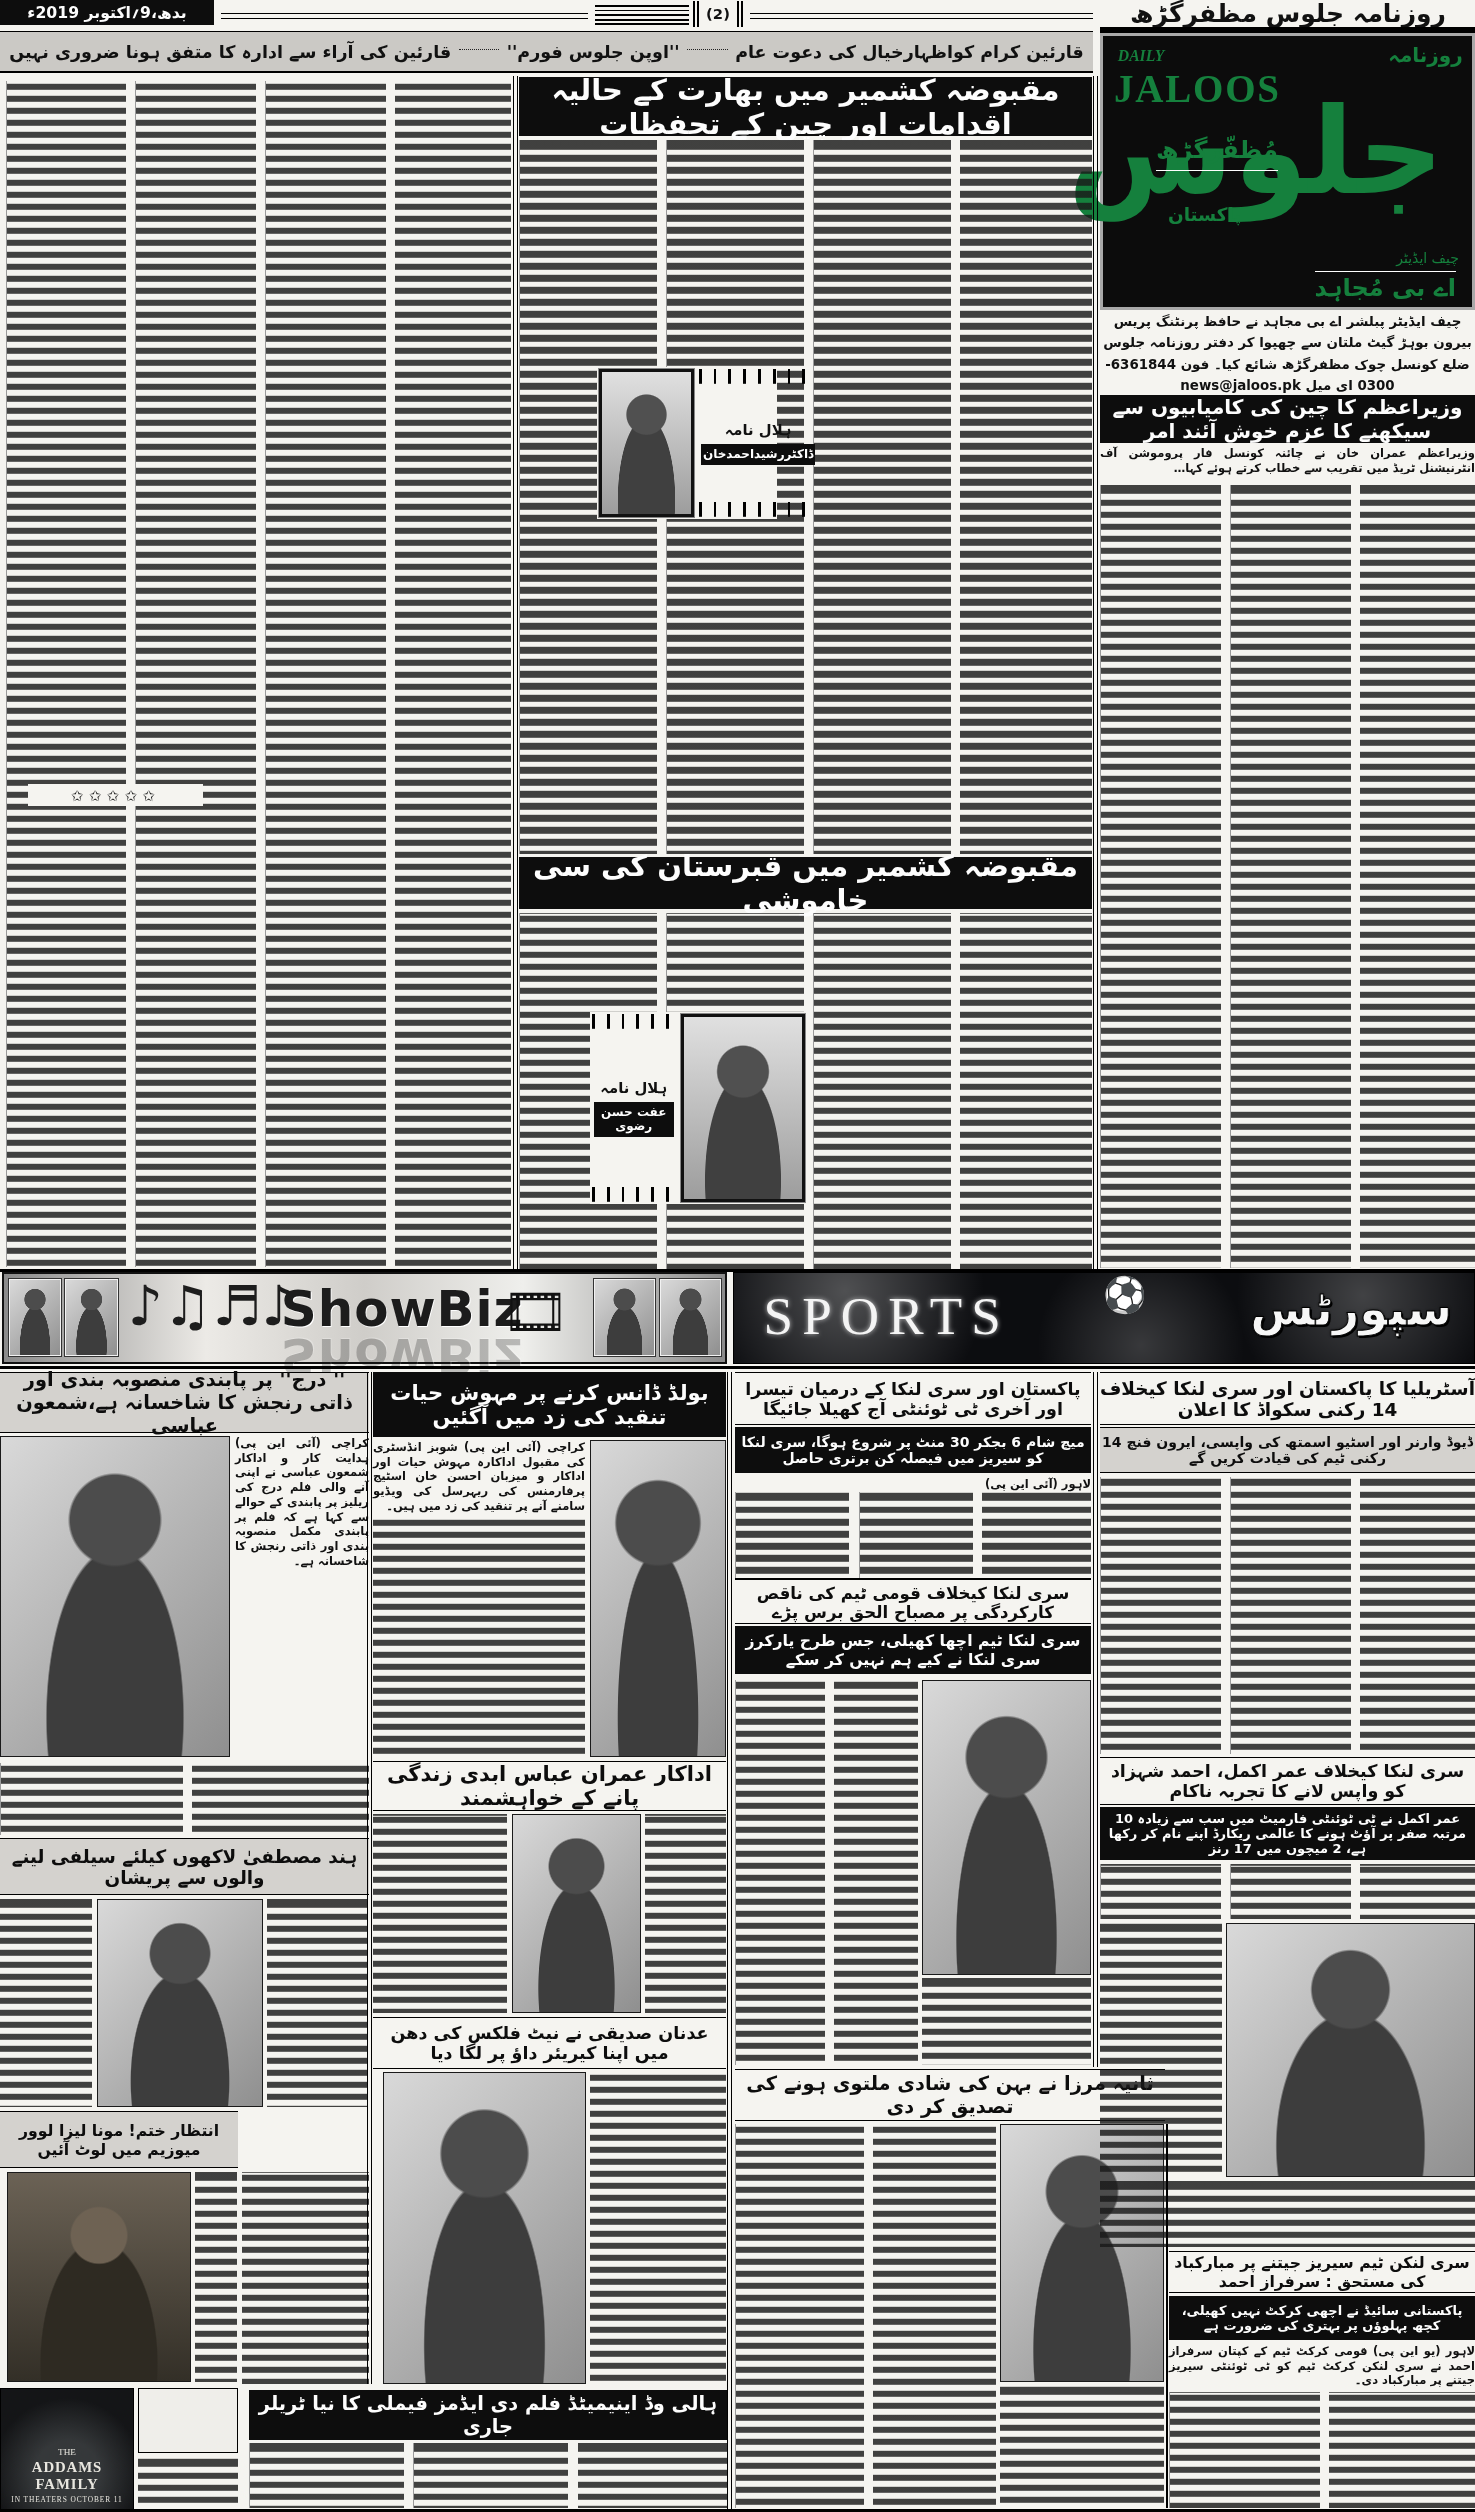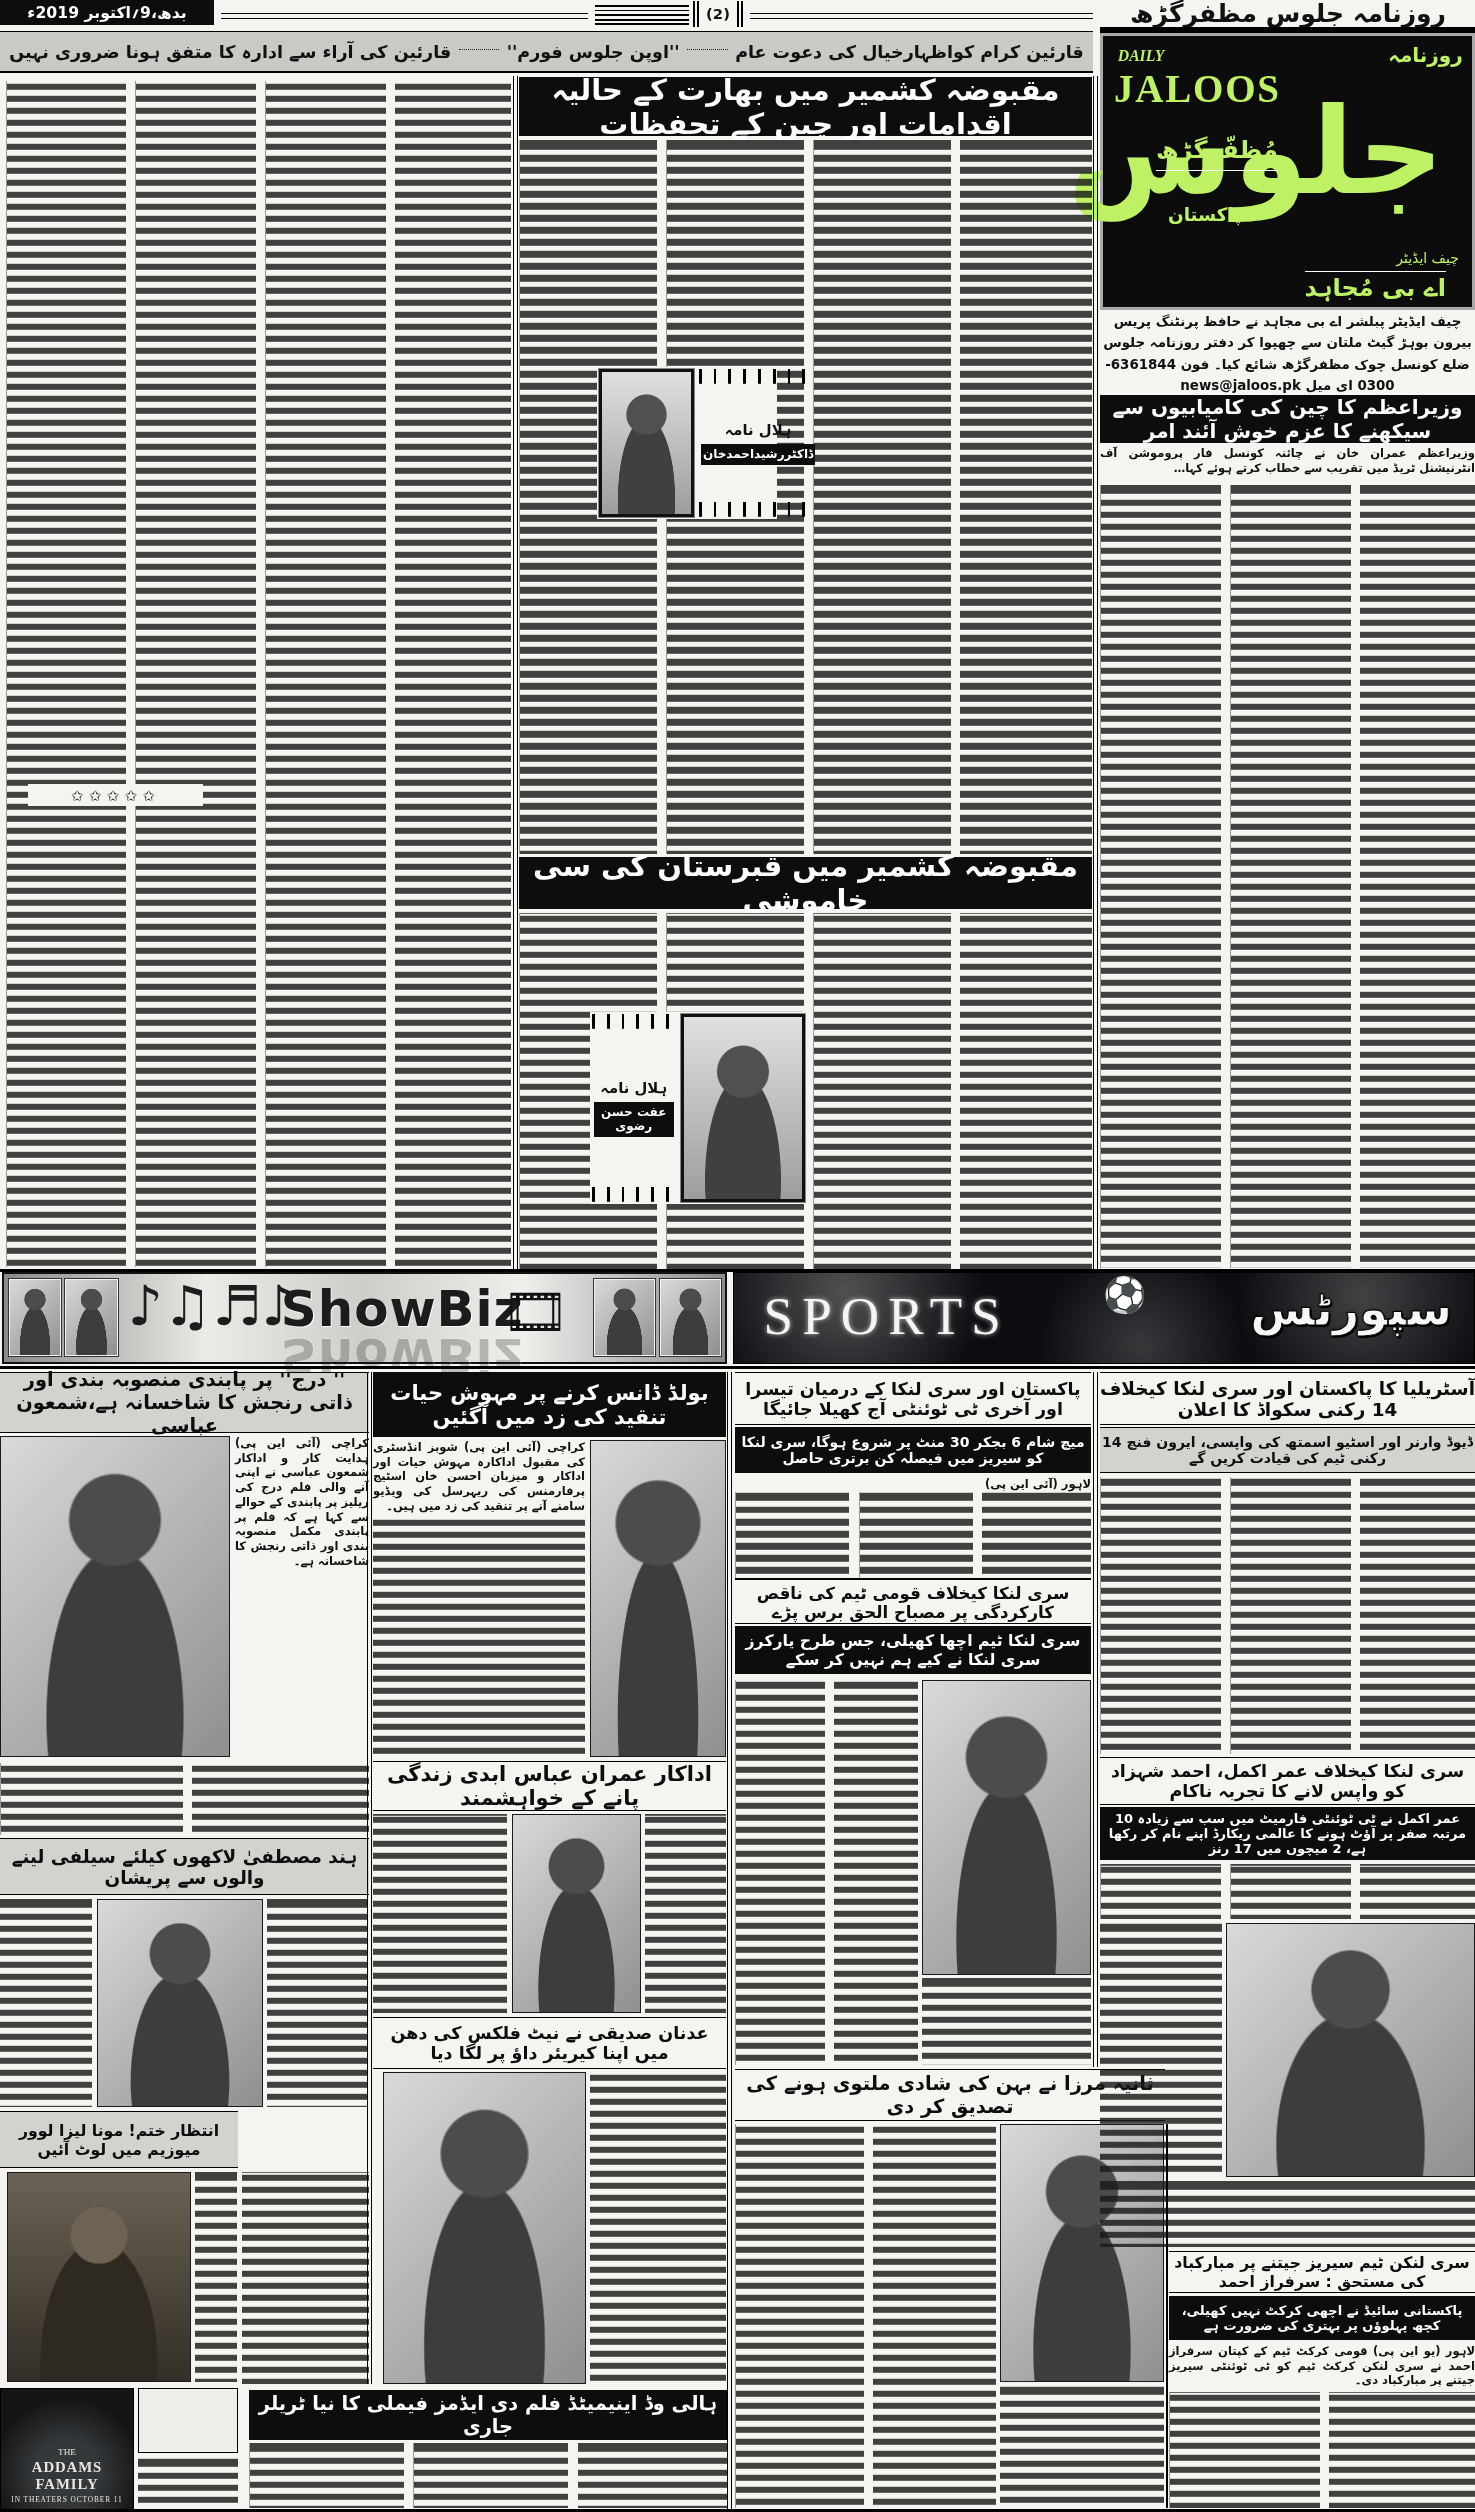--- a/index.html
+++ b/index.html
@@ -27,21 +27,21 @@
     linear-gradient(135deg,#d9d9d9,#8f8f8f);}
   .photo.dark{background:
     radial-gradient(circle at 50% 30%,#6e6253 0 16%,rgba(0,0,0,0) 17%),
     radial-gradient(ellipse at 50% 92%,#2e2a22 0 45%,rgba(0,0,0,0) 46%),
     linear-gradient(#6b6255,#332f27);}
   .dbl-h{border-top:1.4px solid #000;border-bottom:1.4px solid #000;height:5.5px;}
   .dbl-v{border-left:1.4px solid #000;border-right:1.4px solid #000;width:4.6px;}
   .hrule{background:#000;}
   .excerpt{font-size:11.5px;line-height:1.28;text-align:justify;font-weight:600;margin:0 0 3.7px 0;}
   
-  .mast{background:#0c0c0c;border:3.7px solid #a9a9a9;color:#bef264;}
+  .mast{background:#0c0c0c;border:3.7px solid #a9a9a9;color:#15803d;}
   
   .forum{background:#cbc9c5;border-top:1.8px solid #000;border-bottom:2.8px solid #000;
          display:flex;flex-direction:row-reverse;align-items:center;padding:0 9.2px;gap:7.4px;
          font-weight:bold;font-size:17.5px;}
   .leader{flex:1;border-bottom:1.8px dotted #222;height:0.9px;margin-bottom:5.5px;}
   
   .authorbox{display:flex;gap:5.5px;background:#f5f4f0;z-index:3;}
   .ab-photo{border:3.7px solid #111;outline:0.9px solid #888;flex:0 0 auto;background:
     radial-gradient(circle at 50% 30%,#505050 0 18%,rgba(0,0,0,0) 19%),
     radial-gradient(ellipse at 50% 90%,#404040 0 45%,rgba(0,0,0,0) 46%),
@@ -92,21 +92,21 @@
   </div>
 
   <div class="abs mast" style="left:1100px;top:33px;width:375px;height:277px;">
     <div class="abs" style="left:14.8px;top:11px;font-family:'Liberation Serif','DejaVu Serif',serif;font-style:italic;font-weight:bold;font-size:15.7px;">DAILY</div>
     <div class="abs" style="left:11px;top:29.5px;font-family:'Liberation Serif','DejaVu Serif',serif;font-weight:bold;font-size:39px;letter-spacing:1.8px;">JALOOS</div>
     <div class="abs ur bold" style="right:9.2px;top:7.4px;font-size:20px;">روزنامہ</div>
     <div class="abs ur bold" style="right:28px;top:26px;width:203px;height:221px;font-size:120px;line-height:1.5;text-align:center;">جلوس</div>
     <div class="abs ur bold" style="left:53px;top:100px;font-size:24px;border-bottom:1.8px solid #fff;padding-bottom:5.5px;">مُظفّرگڑھ</div>
     <div class="abs ur bold" style="left:65px;top:140px;font-size:18.4px;margin-top:28px;">پاکستان</div>
     <div class="abs ur" style="right:13px;bottom:41px;font-size:14px;">چیف ایڈیٹر</div>
-    <div class="abs ur bold" style="right:26px;bottom:5.5px;font-size:24px;border-top:0.9px solid #fff;padding-top:1.8px;">اے بی مُجاہد</div>
+    <div class="abs ur bold" style="right:16px;bottom:5.5px;font-size:24px;border-top:0.9px solid #fff;padding-top:1.8px;">اے بی مُجاہد</div>
   </div>
 
   <div class="abs ur center" style="left:1100px;top:315px;width:375px;height:77px;flex-direction:column;font-size:13.4px;font-weight:600;line-height:1.6;">
     <span>چیف ایڈیٹر پبلشر اے بی مجاہد نے حافظ پرنٹنگ پریس بیرون بوہڑ گیٹ ملتان سے چھپوا کر دفتر روزنامہ جلوس</span>
     <span><span>ضلع کونسل چوک مظفرگڑھ شائع کیا۔ فون 6361844-0300 ای میل</span> <b style="direction:ltr;unicode-bidi:embed;">news@jaloos.pk</b></span>
   </div>
 
   <div class="abs hbar ur center" style="left:1100px;top:395px;width:375px;height:48px;font-size:20px;">وزیراعظم کا چین کی کامیابیوں سے سیکھنے کا عزم خوش آئند امر</div>
   <p class="abs ur excerpt" style="left:1100px;top:446px;width:375px;height:35px;">وزیراعظم عمران خان نے چائنہ کونسل فار پروموشن آف انٹرنیشنل ٹریڈ میں تقریب سے خطاب کرتے ہوئے کہا…</p>
   <div class="abs cols ruled" style="left:1100px;top:485px;width:375px;height:783px;">

